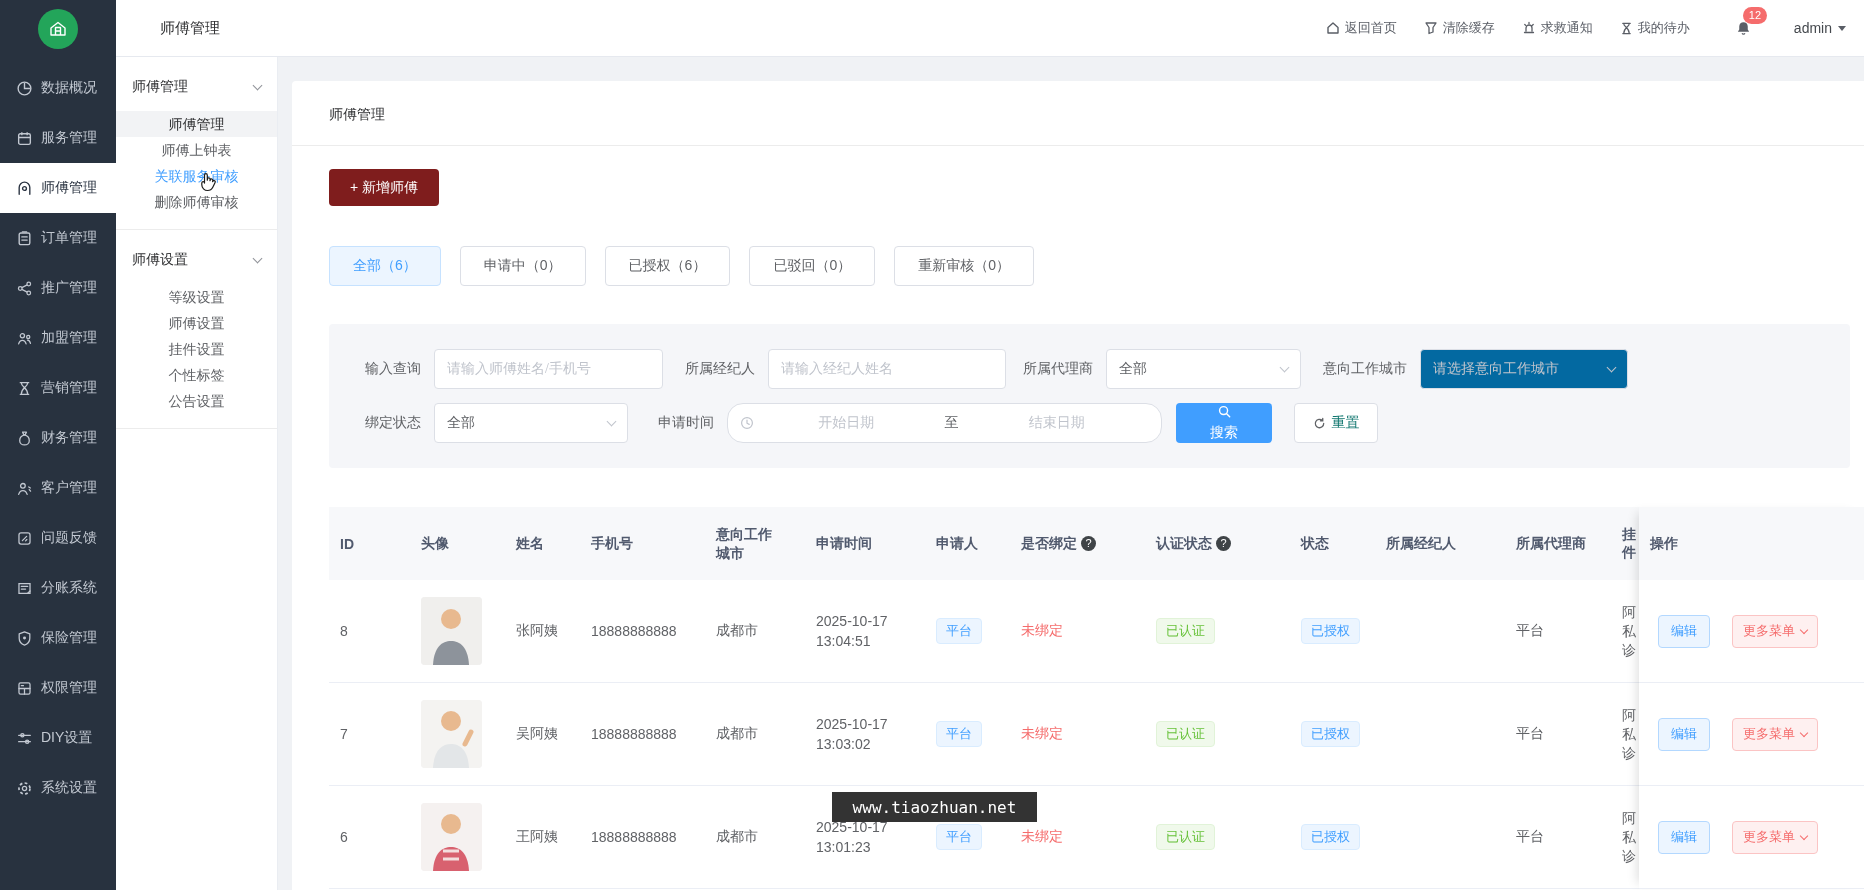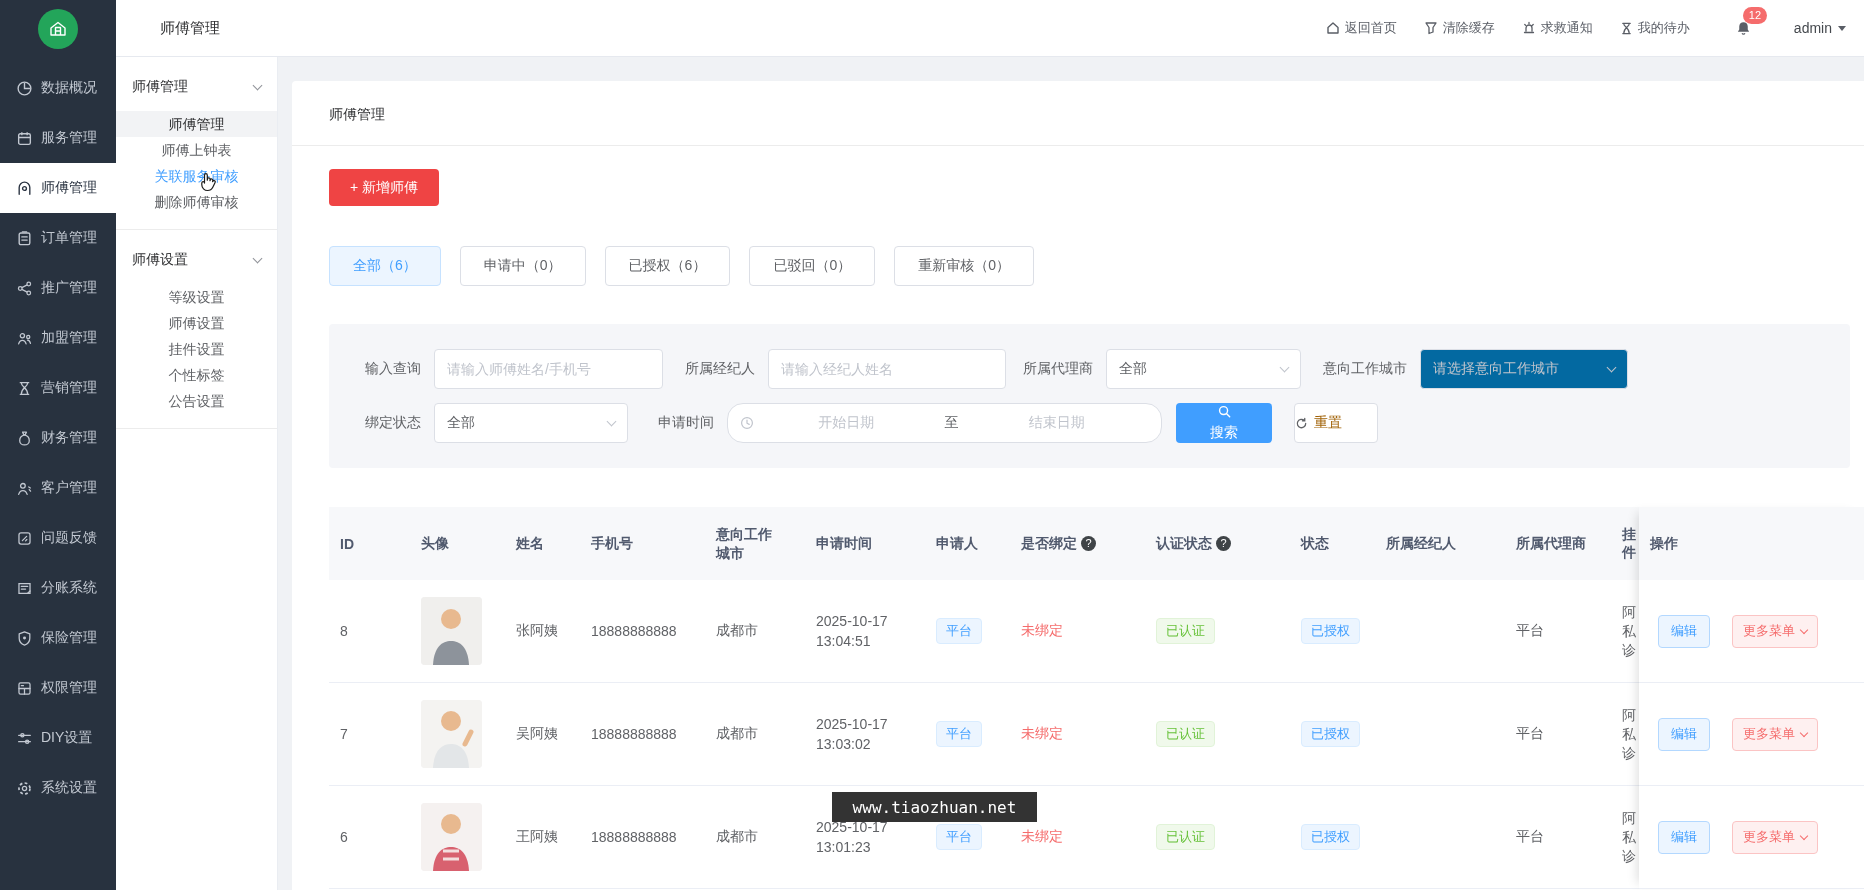--- a/index.html
+++ b/index.html
@@ -32,43 +32,43 @@
   .chev { width:7px; height:7px; border-right:1.3px solid #909399; border-bottom:1.3px solid #909399; transform:rotate(45deg); margin-top:-3px; }
   .sub-items { margin-top:7px; }
   .sub-item { height:26px; line-height:26px; text-align:center; font-size:14px; color:#606266; cursor:pointer; }
   .sub-item.active { background:#f2f3f5; color:#303133; }
   .sub-item.hovered { color:#409eff; }
 
   
   .card { position:absolute; left:292px; top:81px; right:0; bottom:0; background:#fff; border-radius:4px 0 0 0; }
   .breadcrumb { padding:25px 0 0 37px; color:#303133; font-size:14px; }
   .bc-divider { margin-top:21px; border-bottom:1px solid #ececec; }
-  .add-btn { margin:23px 0 0 37px; width:110px; height:37px; background:#ef4444; border:none; color:#fff; border-radius:4px; font-size:14px; cursor:pointer; font-family:inherit; }
+  .add-btn { margin:23px 0 0 37px; width:110px; height:37px; background:#7f1d1d; border:none; color:#fff; border-radius:4px; font-size:14px; cursor:pointer; font-family:inherit; }
   .tabs { margin:40px 0 0 37px; display:flex; gap:19px; }
   .tab { height:40px; padding:0 23px; border:1px solid #dcdfe6; border-radius:4px; background:#fff; display:flex; align-items:center; font-size:14px; color:#606266; cursor:pointer; white-space:nowrap; }
   .tab.active { background:#ecf5ff; border-color:#c6e2ff; color:#409eff; }
 
   
   .filter-panel { margin:38px 14px 0 37px; background:#f5f6f9; border-radius:4px; padding:25px 20px 25px 36px; }
-  .f-row { display:flex; align-items:center; }
+  .f-row { display:flex; align-items:center;font-family:Liberation Serif, serif; }
   .f-row + .f-row { margin-top:14px; }
   .f-label { color:#606266; font-size:14px; margin-right:13px; white-space:nowrap; }
   .f-input { height:40px; border:1px solid #dcdfe6; border-radius:4px; background:#fff; font-size:14px; color:#606266; padding:0 12px; font-family:inherit; }
   .f-input::placeholder { color:#c0c4cc; }
   .sel { height:40px; border:1px solid #dcdfe6; border-radius:4px; background:#fff; display:flex; align-items:center; padding:0 12px; cursor:pointer; }
   .sel .val { flex:1; font-size:14px; color:#606266; }
   .sel .ph { flex:1; font-size:14px; color:#c0c4cc; }
   .sel.disabled { background:#0369a1; }
   .sel-caret { width:7px; height:7px; border-right:1.3px solid #c0c4cc; border-bottom:1.3px solid #c0c4cc; transform:rotate(45deg); margin-top:-4px; }
   .gap22 { width:22px; } .gap17 { width:17px; } .gap30 { width:30px; }
   .date-box { width:435px; height:40px; border:1px solid #dcdfe6; border-radius:16px; background:#fff; display:flex; align-items:center; padding:0 12px; cursor:pointer; }
   .date-box .dph { flex:1; text-align:center; color:#c0c4cc; font-size:14px; }
   .date-box .to { color:#606266; font-size:14px; padding:0 6px; }
   .search-btn { margin-left:14px; width:96px; height:40px; background:#409eff; border:none; border-radius:4px; color:#fff; font-size:14px; display:flex; align-items:center; justify-content:center; gap:6px; cursor:pointer; font-family:inherit;flex-direction:column; }
-  .reset-btn { margin-left:22px; width:84px; height:40px; background:#fff; border:1px solid #dcdfe6; border-radius:4px; color:#a16207; font-size:14px; display:flex; align-items:center; gap:6px; cursor:pointer; font-family:inherit; }
+  .reset-btn { margin-left:22px; width:84px; height:40px; background:#fff; border:1px solid #dcdfe6; border-radius:4px; color:#0f766e; font-size:14px; display:flex; align-items:center; justify-content:center; gap:6px; cursor:pointer; font-family:inherit; }
 
   
   .table-wrap { margin-top:39px; position:relative; }
   .tgrid { display:grid; grid-template-columns:81px 95px 75px 125px 100px 120px 85px 135px 145px 85px 130px 115px 20px; margin-left:37px; width:1311px; }
   .thead { height:73px; background:#f7f8fa; align-items:center; color:#515a6e; font-weight:700; font-size:14px; }
   .thead-bg { position:absolute; left:37px; right:0; top:0; height:73px; background:#f7f8fa; }
   .th, .td { padding-left:11px; overflow:hidden; }
   .th.city-h span { display:inline-block; width:60px; line-height:19px; }
   .trow { height:103px; align-items:center; border-bottom:1px solid #ebeef5; font-size:14px; color:#606266; background:#fff; }
   .time-cell span { display:block; line-height:20px; }

